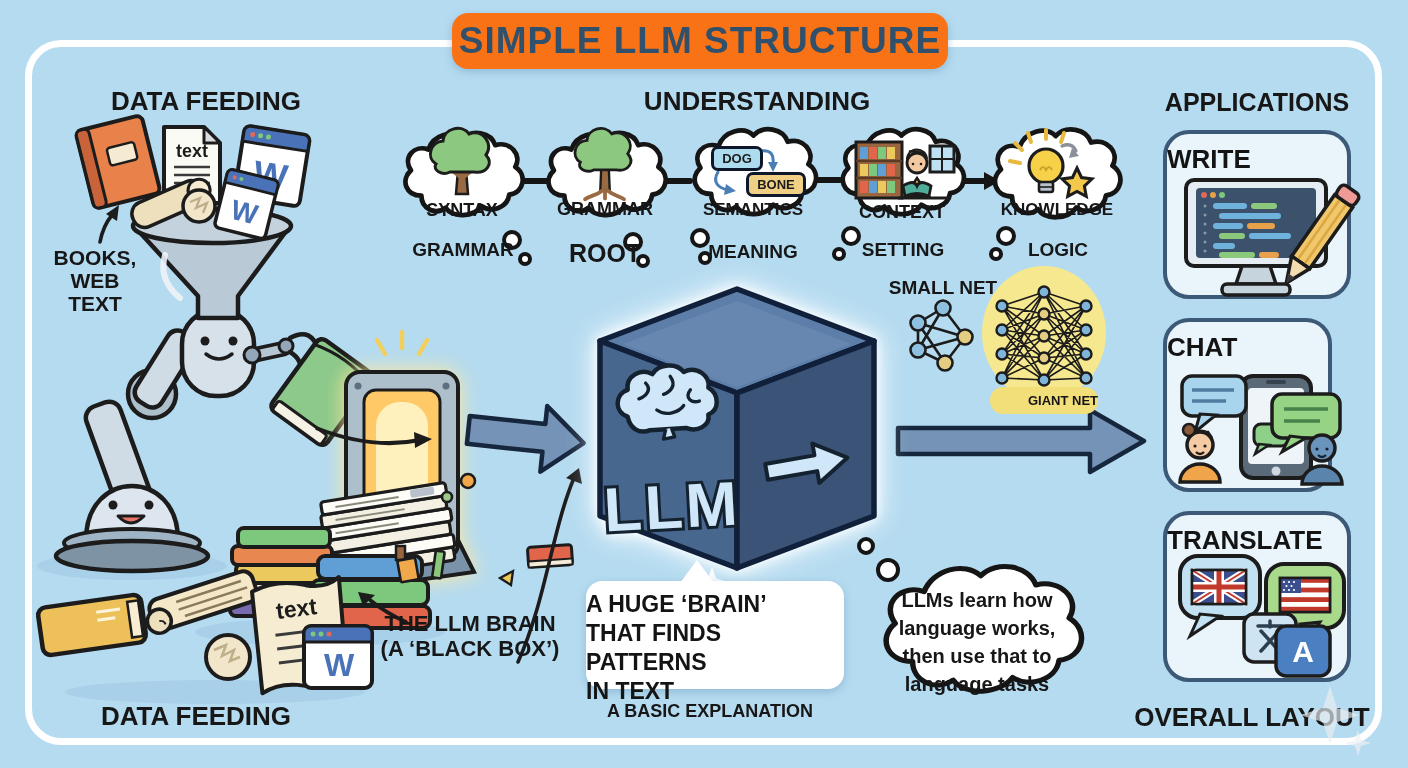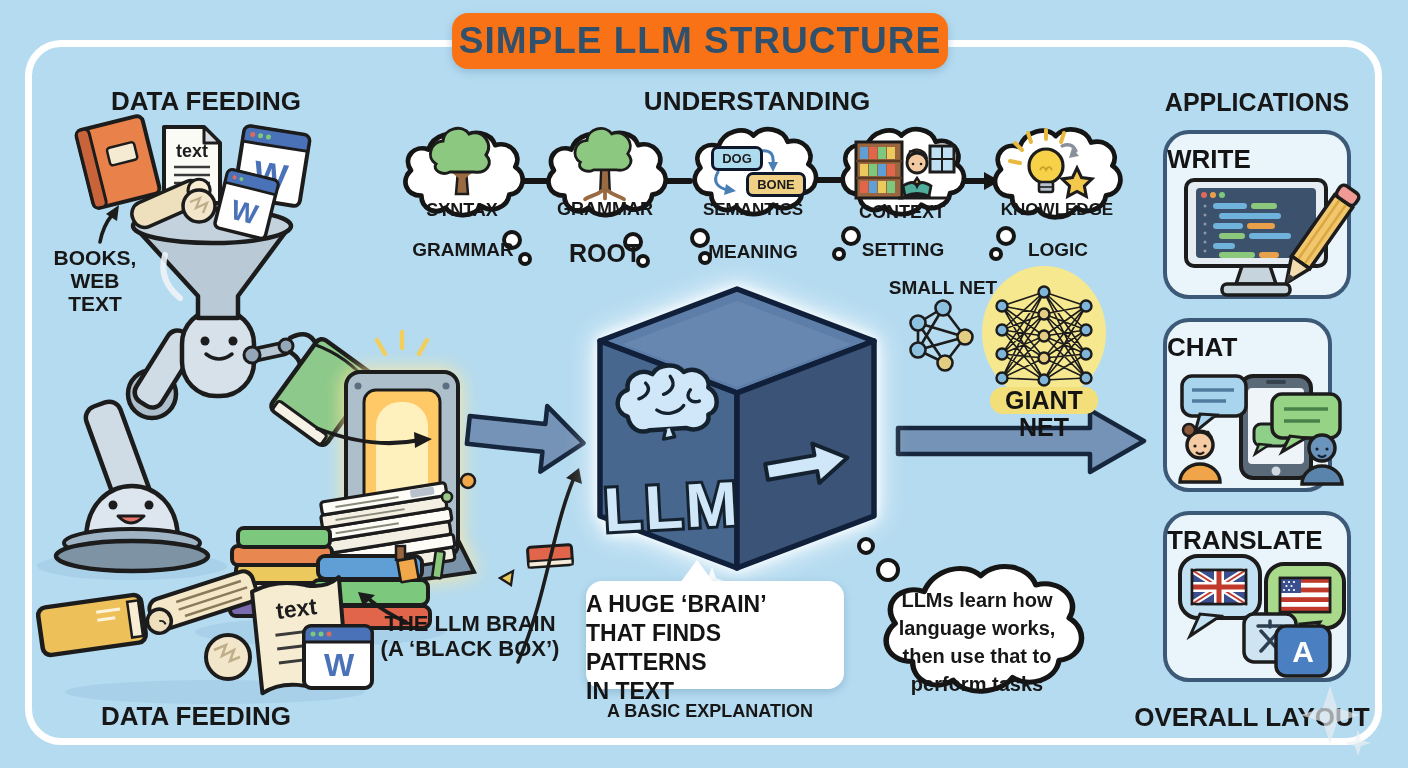--- a/index.html
+++ b/index.html
@@ -11,21 +11,21 @@
   #art{position:absolute;left:0;top:0;z-index:1;}
   .lbl{position:absolute;z-index:2;font-weight:bold;color:#171717;white-space:nowrap;
        transform:translateX(-50%);}
   #title-box{position:absolute;z-index:3;left:452px;top:13px;width:496px;height:56px;
        background:#f97316;border-radius:16px;box-shadow:0 3px 8px rgba(100,150,185,.45);
        display:flex;align-items:center;justify-content:center;}
   #title-box span{font-size:37px;font-weight:800;color:#31506b;letter-spacing:1px;}
   .pill{position:absolute;z-index:2;border:3px solid #0f172a;border-radius:7px;
        font-size:13px;font-weight:bold;color:#1c1c1c;text-align:center;}
   #giant-net-pill{position:absolute;z-index:2;left:990px;top:387px;width:108px;height:27px;
-       background:#f3df7a;border-radius:13px;text-align:center;font-size:25px;
+       background:#f3df7a;border-radius:13px;text-align:right;font-size:13px;
        font-weight:800;color:#141414;line-height:27px;}
   #exp-box{position:absolute;z-index:2;left:586px;top:581px;width:258px;height:108px;
        background:#ffffff;border-radius:16px;box-shadow:0 3px 8px rgba(90,140,175,.4);
        text-align:left;padding-top:9px;box-sizing:border-box;}
   #exp-box::before{content:'';position:absolute;top:-21px;left:94px;width:0;height:0;
        border-left:17px solid transparent;border-right:17px solid transparent;
        border-bottom:23px solid #ffffff;}
   #exp-box div{font-size:23px;font-weight:800;color:#141414;line-height:29px;}
   .card{position:absolute;z-index:2;background:#eaf4fb;border:4px solid #3c5a78;
        border-radius:26px;box-sizing:border-box;}
@@ -434,21 +434,21 @@
 
 <div id="exp-box">
   <div>A HUGE ‘BRAIN’</div>
   <div>THAT FINDS PATTERNS</div>
   <div>IN TEXT</div>
 </div>
 
 <div class="lbl thought-line" style="left:977px;top:586px;font-size:20px;">LLMs learn how</div>
 <div class="lbl thought-line" style="left:977px;top:614px;font-size:20px;">language works,</div>
 <div class="lbl thought-line" style="left:977px;top:642px;font-size:20px;">then use that to</div>
-<div class="lbl thought-line" style="left:977px;top:670px;font-size:20px;">perform tasks</div>
+<div class="lbl thought-line" style="left:977px;top:670px;font-size:20px;">language tasks</div>
 
 <div class="lbl" style="left:196px;top:701px;font-size:26px;font-weight:800;">DATA FEEDING</div>
 <div class="lbl" style="left:710px;top:701px;font-size:18px;font-weight:800;">A BASIC EXPLANATION</div>
 <div class="lbl" style="left:1252px;top:702px;font-size:26px;font-weight:800;">OVERALL LAYOUT</div>
 
 <div class="card" style="left:1163px;top:130px;width:188px;height:169px;">
   <div class="card-title">WRITE</div>
   <svg width="188" height="169" viewBox="0 0 188 169">
     <rect x="19" y="46" width="140" height="86" rx="8" fill="#e6edf2" stroke="#1c1c1c" stroke-width="4"></rect>
     <rect x="29" y="54" width="120" height="70" rx="4" fill="#3c516b"></rect>

